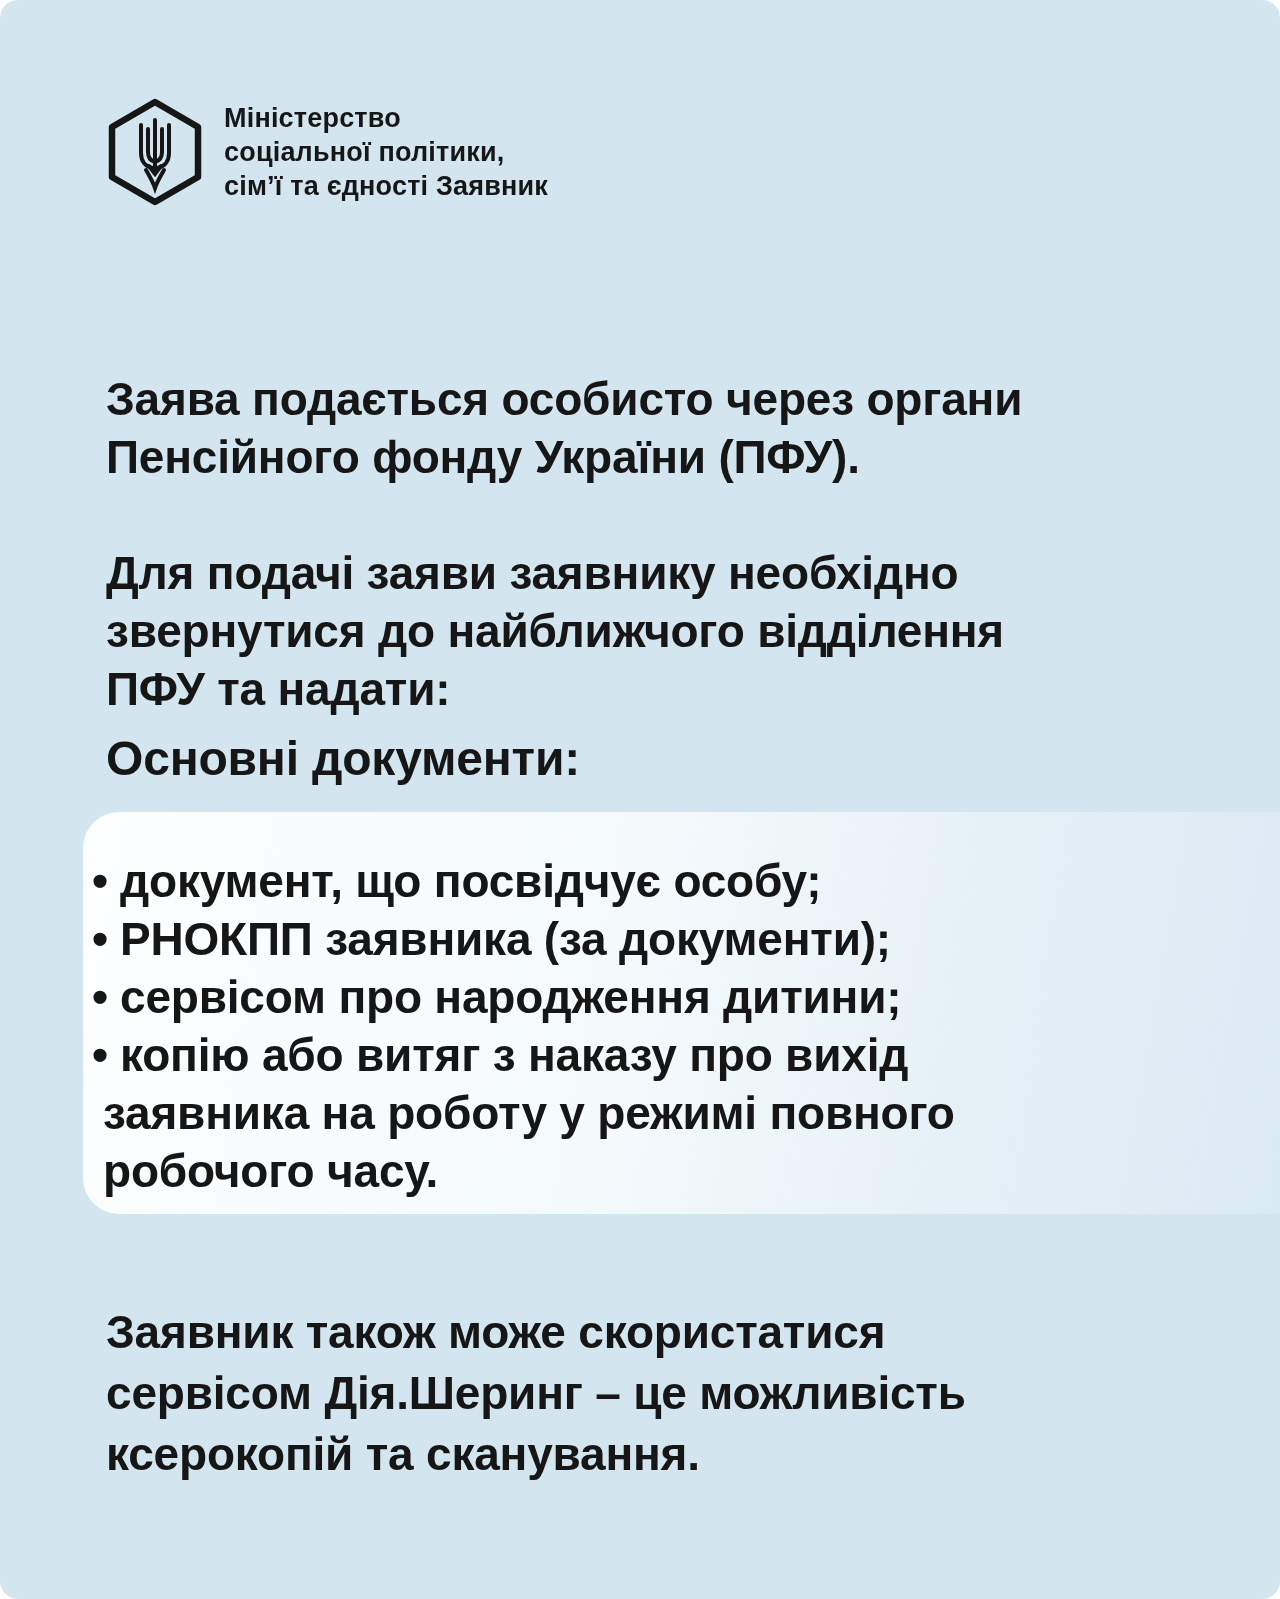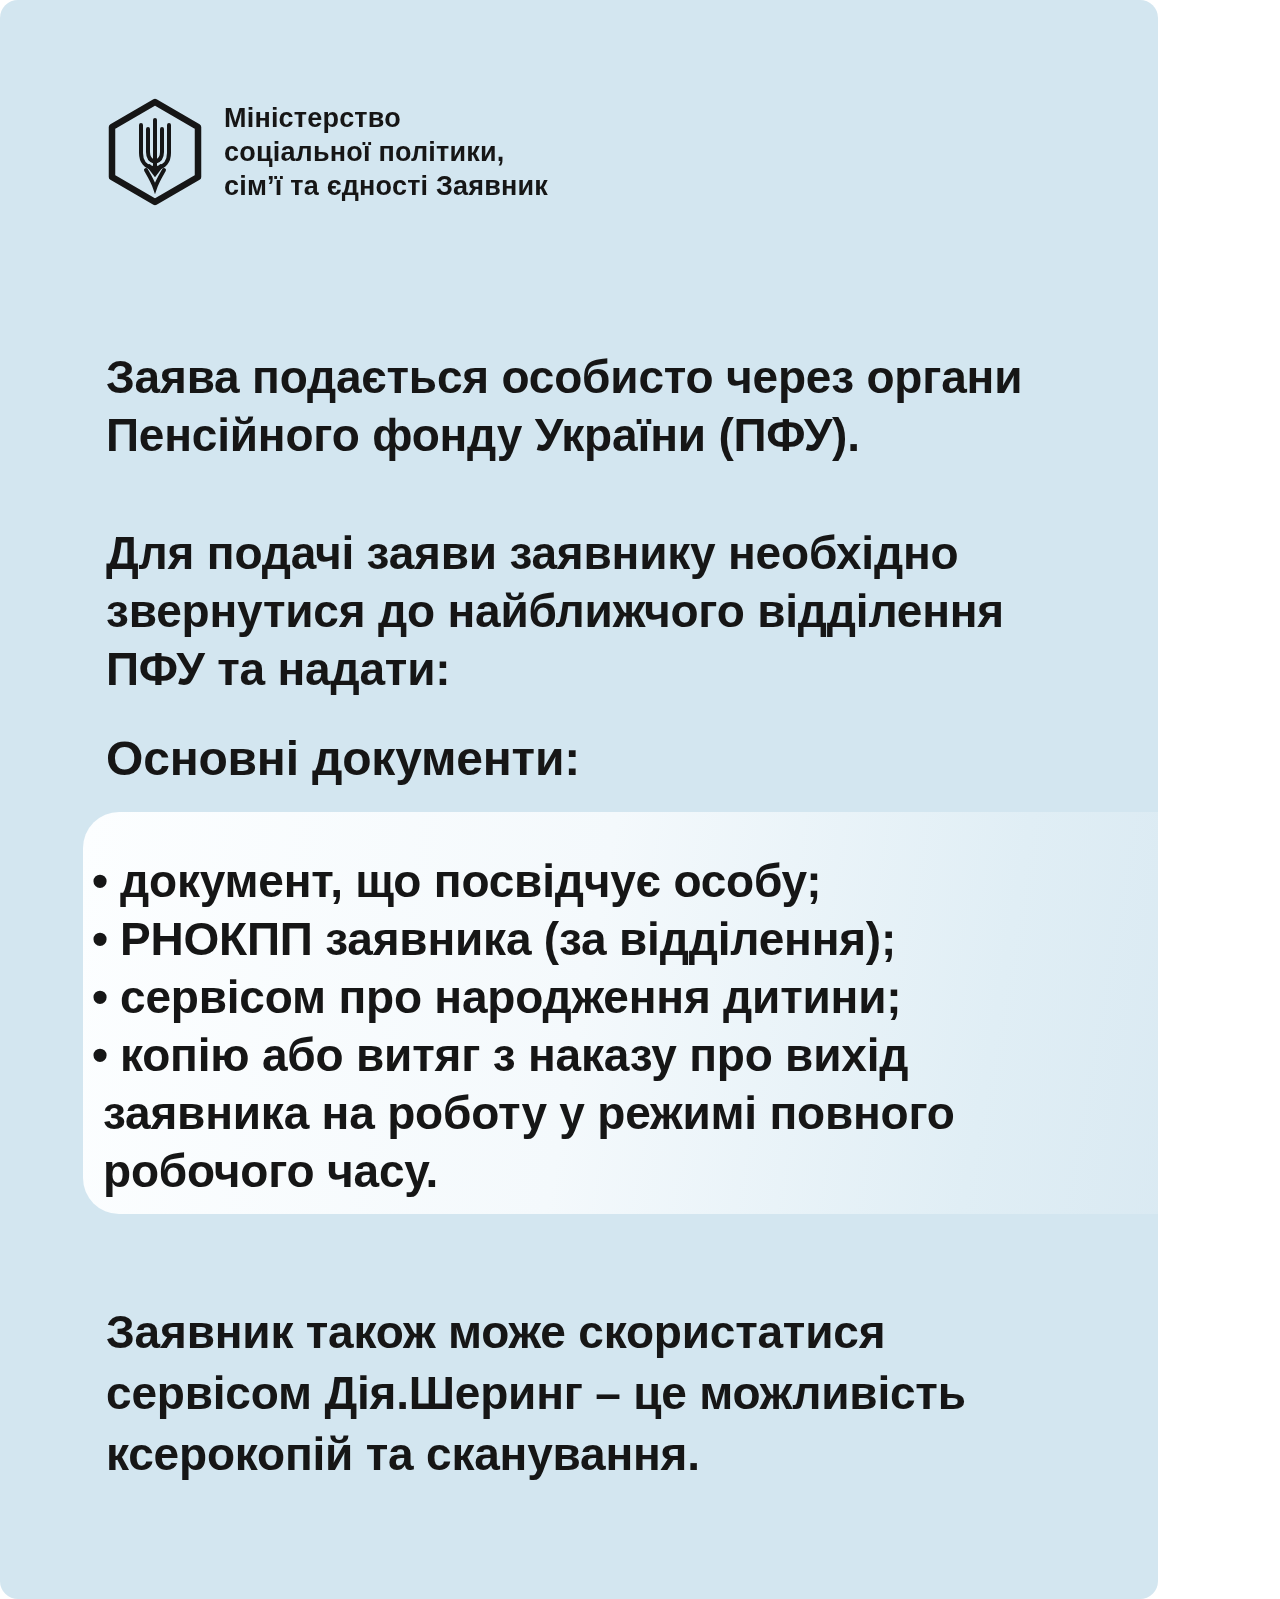--- a/index.html
+++ b/index.html
@@ -1,18 +1,18 @@
 <!DOCTYPE html>
 <html><head>
 <meta charset="utf-8">
 <style>
   html, body { margin: 0; padding: 0; background: #ffffff; }
   .card {
     position: relative;
-    width: 1158px;
+    width: 1280px;
     height: 1599px;
     background: #d3e6f0;
     border-radius: 18px;
     overflow: hidden;
     font-family: "Liberation Sans", "DejaVu Sans", sans-serif;
     color: #161616;
     box-sizing: border-box;
   }
 
   
@@ -37,22 +37,22 @@
   .para {
     position: absolute;
     left: 106px;
     right: 80px;
     font-size: 46px;
     line-height: 58px;
     font-weight: 700;
     letter-spacing: -0.2px;
   }
   .para .line { display: block; }
-  .p-submission { top: 328px; margin-top: 20px; }
-  .p-howto     { top: 500px; margin-top: 24px; }
+  .p-submission { top: 350px; margin-top: 20px; }
+  .p-howto     { top: 520px; margin-top: 24px; }
   .docs-heading {
     position: absolute;
     left: 106px;
     top: 690px;
     font-size: 48px;
     line-height: 58px;
     font-weight: 700;
     letter-spacing: -0.2px;
   }
   .p-note { top: 1256px; line-height: 61px; }
@@ -127,21 +127,21 @@
   <h2 class="docs-heading">Основні документи:</h2>
 
   <section class="doc-box">
     <ul class="doc-list">
       <li class="doc-item">
         <span class="bullet">•</span>
         <span class="line first">документ, що посвідчує особу;</span>
       </li>
       <li class="doc-item">
         <span class="bullet">•</span>
-        <span class="line first">РНОКПП заявника (за відділення);</span>
+        <span class="line first">РНОКПП заявника (за документи);</span>
       </li>
       <li class="doc-item">
         <span class="bullet">•</span>
         <span class="line first">сервісом про народження дитини;</span>
       </li>
       <li class="doc-item">
         <span class="bullet">•</span>
         <span class="line first">копію або витяг з наказу про вихід</span>
         <span class="line">заявника на роботу у режимі повного</span>
         <span class="line">робочого часу.</span>

